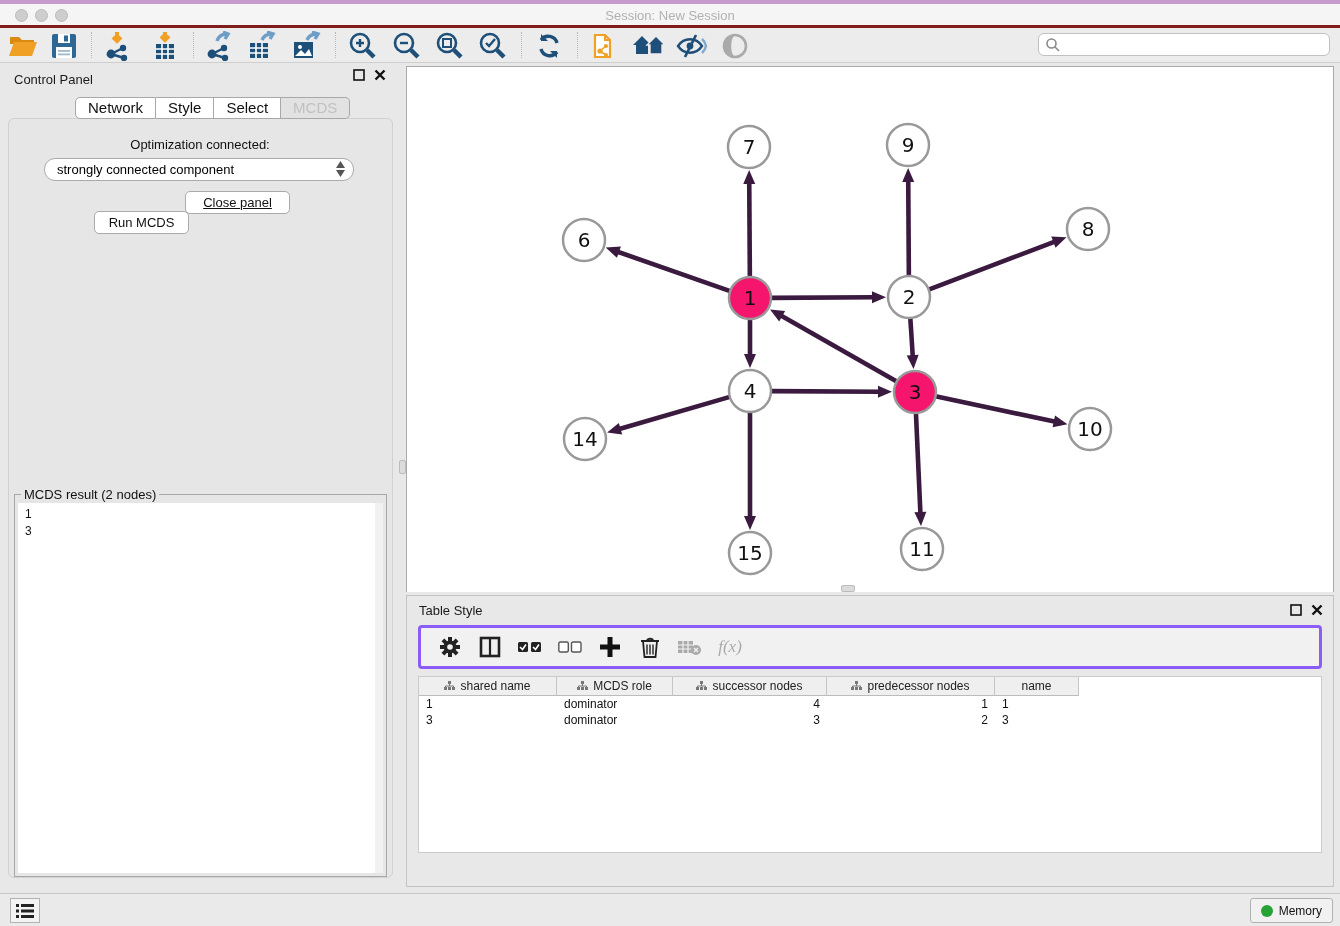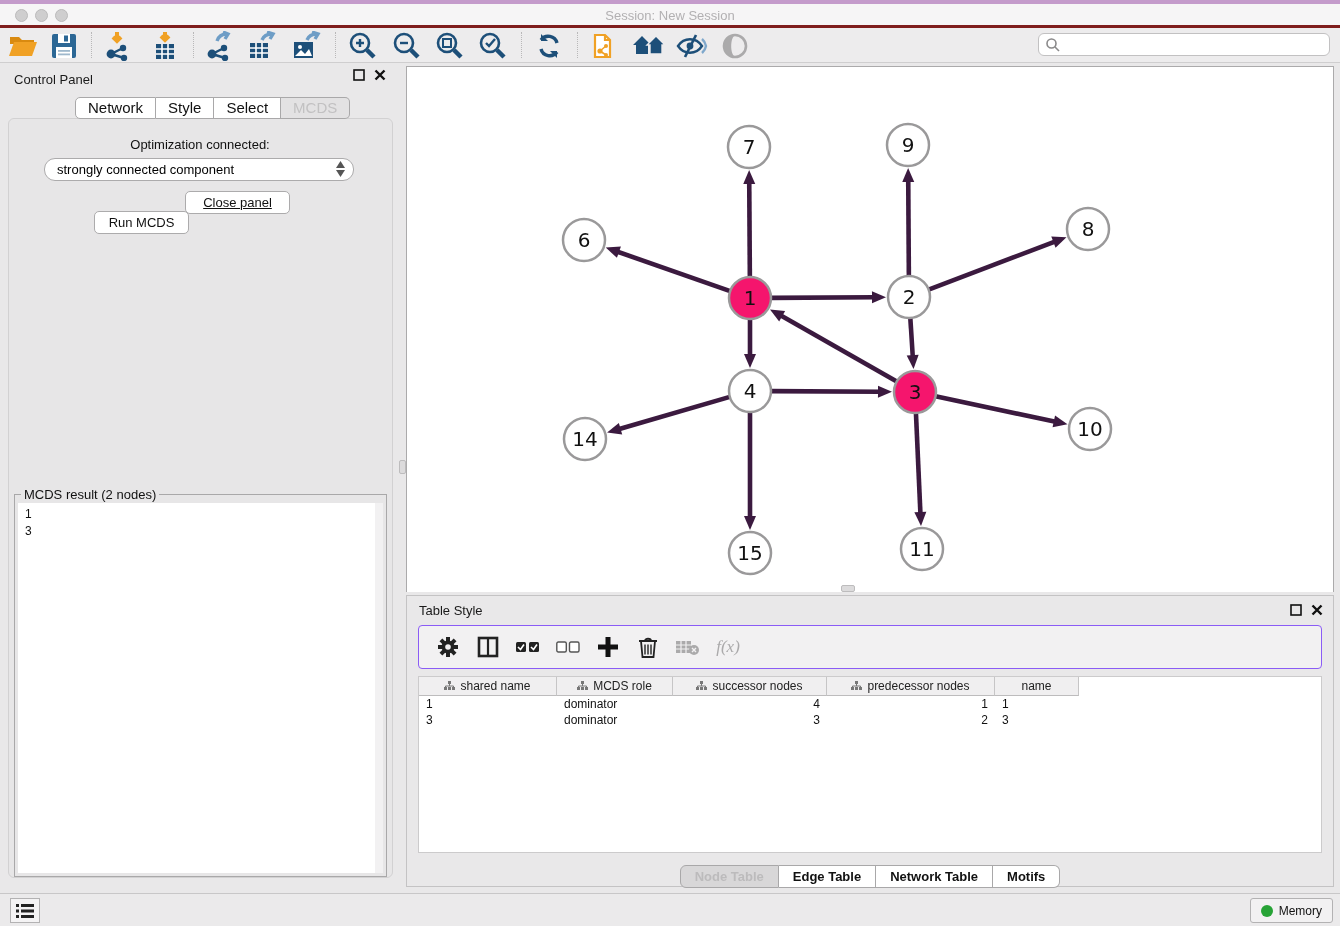--- a/index.html
+++ b/index.html
@@ -45,21 +45,21 @@
 
   
   .netwin { left:406px; top:66px; width:928px; height:526px; background:#FFF; border:1px solid #ABAAAB; }
   .netwin-titlebar { position:absolute; left:0; top:0; width:100%; height:22px; background:linear-gradient(#F2F1F2,#E2E1E2); border-bottom:1px solid #AFAEAF; }
   .netwin-title { width:100%; text-align:center; font-size:13px; line-height:21px; color:#222; }
   .tl { position:absolute; top:4px; width:13px; height:13px; border-radius:50%; display:flex; align-items:center; justify-content:center; }
   .netcanvas { position:absolute; left:0; top:22px; width:926px; height:503px; background:#FFF; }
 
   
   .tablepanel { left:406px; top:595px; width:928px; height:292px; background:#E9E8E9; border:1px solid #C4C3C4; }
-  .tp-toolbar { position:absolute; left:11px; top:29px; width:904px; height:44px; background:#F2F1F2; border:1px solid #8b5cf6; border-radius:4px; display:flex; align-items:center; gap:14px; padding-left:16px; }
+  .tp-toolbar { position:absolute; left:11px; top:29px; width:904px; height:44px; background:#F2F1F2; border:3px solid #8b5cf6; border-radius:4px; display:flex; align-items:center; gap:14px; padding-left:16px; }
   .tp-ic { width:26px; height:26px; display:flex; align-items:center; justify-content:center; }
   .fx { font-family:"Liberation Serif", serif; font-style:italic; font-size:17px; color:#ABAAAB; }
   .ttable { position:absolute; left:11px; top:80px; width:904px; height:177px; background:#FFF; border:1px solid #CCCBCC; }
   .thead { display:flex; height:19px; }
   .th { background:#F0EFF0; border-right:1px solid #C6C5C6; border-bottom:1px solid #BDBCBD; font-size:12px; color:#222; display:flex; align-items:center; justify-content:center; gap:5px; }
   .trow { display:flex; height:16px; font-size:12px; color:#111; }
   .td { padding:1px 7px 0 7px; overflow:hidden; white-space:nowrap; }
   .c0{width:138px}.c1{width:116px}.c2{width:154px}.c3{width:168px}.c4{width:84px}
   .ralign { text-align:right; }
   .bottabs { position:absolute; left:0; top:269px; width:100%; display:flex; justify-content:center; }
@@ -476,26 +476,20 @@
         <div class="trow">
           <div class="td c0">3</div>
           <div class="td c1">dominator</div>
           <div class="td c2 ralign">3</div>
           <div class="td c3 ralign">2</div>
           <div class="td c4">3</div>
         </div>
       </div>
   </div>
 
-  <div class="bottabs">
-    <div class="btab first disabled-active">Node Table</div>
-    <div class="btab">Edge Table</div>
-    <div class="btab">Network Table</div>
-    <div class="btab last">Motifs</div>
-  </div>
 </div>
 
 <div class="abs statusbar">
   <div class="listbtn">
     <svg width="18" height="14" viewBox="0 0 18 14">
         <g fill="#222">
           <rect x="0" y="0" width="3" height="3"></rect>
           <rect x="5" y="0" width="13" height="3"></rect>
           <rect x="0" y="5.5" width="3" height="3"></rect>
           <rect x="5" y="5.5" width="13" height="3"></rect>

